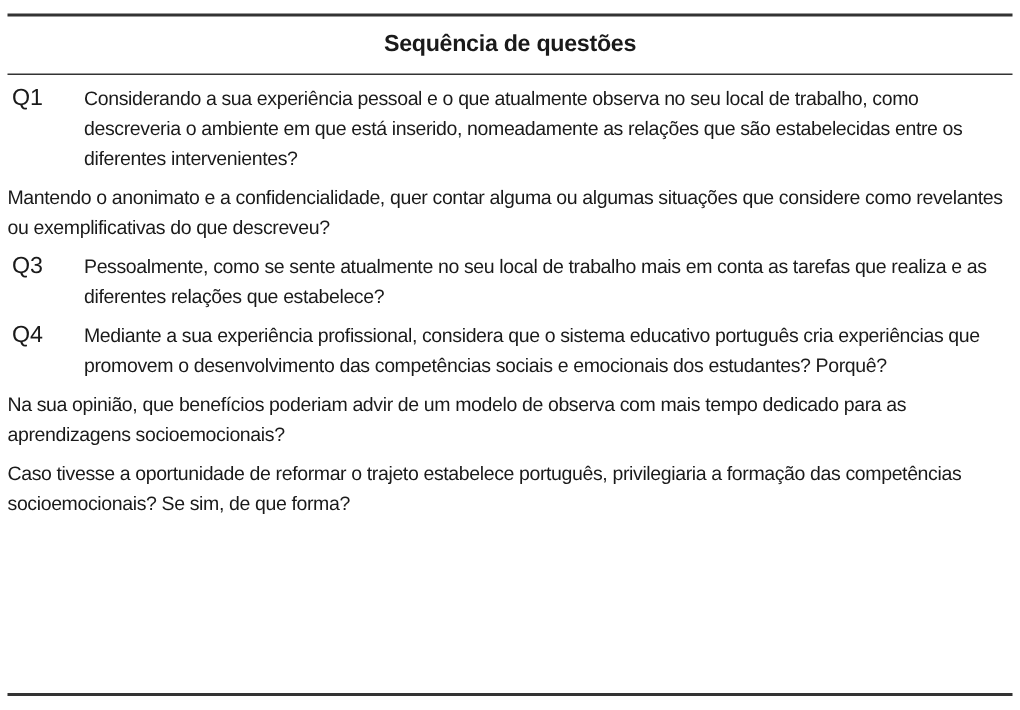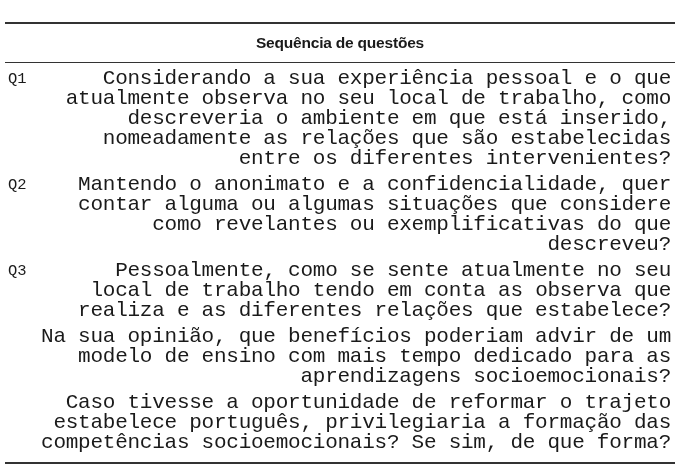--- a/index.html
+++ b/index.html
@@ -1,54 +1,57 @@
 <!DOCTYPE html>
 <html><head>
 <meta charset="utf-8">
 <style>
   html, body { margin: 0; padding: 0; background: #ffffff; }
   body {
     width: 680px; height: 473px; position: relative; overflow: hidden;
     font-family: "Liberation Sans", sans-serif; color: #1a1a1a;
   }
   .table {
-    position: absolute; left: 5px; top: 22px; width: 670px;
+    position: absolute; left: 5px; top: 9px; width: 670px;
   }
   .rule { height: 1.5px; background: #333; }
   .header {
     height: 38px; display: flex; align-items: center; justify-content: center;
     font-weight: bold; font-size: 15.5px; letter-spacing: -0.2px;
   }
   .rows { padding-top: 6px; }
-  .row { display: flex; margin-bottom: 6px; font-family: Liberation Mono, monospace; }
+  .row { display: flex; margin-bottom: 6px; }
   .qid { width: 48px; padding-left: 3px; font-size: 15.5px; line-height: 20px; flex: none; }
-  .qtext { font-size: 21px; line-height: 20px; letter-spacing: -0.25px; flex: 1; padding-right: 4px; text-align: right; }
+  .qtext { font-size: 13px; line-height: 20px; letter-spacing: -0.25px; flex: 1; padding-right: 4px; }
   .bottom-rule { position: absolute; left: 5px; top: 462px; width: 670px; height: 1.5px; background: #333; }
 </style>
 </head>
 <body>
 
 <div class="table">
   <div class="rule"></div>
   <div class="header">Sequência de questões</div>
   <div class="rule"></div>
   <div class="rows">
     <div class="row">
       <div class="qid">Q1</div>
       <div class="qtext">Considerando a sua experiência pessoal e o que atualmente observa no seu local de trabalho, como descreveria o ambiente em que está inserido, nomeadamente as relações que são estabelecidas entre os diferentes intervenientes?</div>
     </div>
     <div class="row">
-      <div class="qid">Q2</div>
       <div class="qtext">Mantendo o anonimato e a confidencialidade, quer contar alguma ou algumas situações que considere como revelantes ou exemplificativas do que descreveu?</div>
     </div>
     <div class="row">
       <div class="qid">Q3</div>
-      <div class="qtext">Pessoalmente, como se sente atualmente no seu local de trabalho tendo em conta as observa que realiza e as diferentes relações que estabelece?</div>
+      <div class="qtext">Pessoalmente, como se sente atualmente no seu local de trabalho mais em conta as tarefas que realiza e as diferentes relações que estabelece?</div>
     </div>
     <div class="row">
-      <div class="qtext">Na sua opinião, que benefícios poderiam advir de um modelo de ensino com mais tempo dedicado para as aprendizagens socioemocionais?</div>
+      <div class="qid">Q4</div>
+      <div class="qtext">Mediante a sua experiência profissional, considera que o sistema educativo português cria experiências que promovem o desenvolvimento das competências sociais e emocionais dos estudantes? Porquê?</div>
+    </div>
+    <div class="row">
+      <div class="qtext">Na sua opinião, que benefícios poderiam advir de um modelo de observa com mais tempo dedicado para as aprendizagens socioemocionais?</div>
     </div>
     <div class="row">
       <div class="qtext">Caso tivesse a oportunidade de reformar o trajeto estabelece português, privilegiaria a formação das competências socioemocionais? Se sim, de que forma?</div>
     </div>
   </div>
 </div>
 <div class="bottom-rule"></div>
 
 </body></html>

